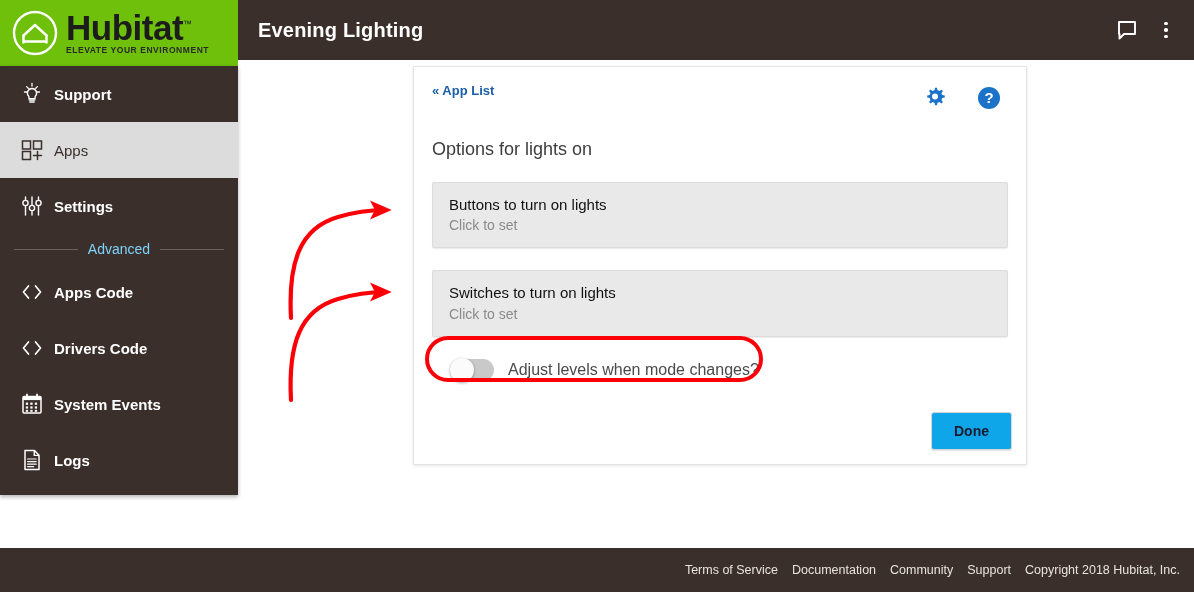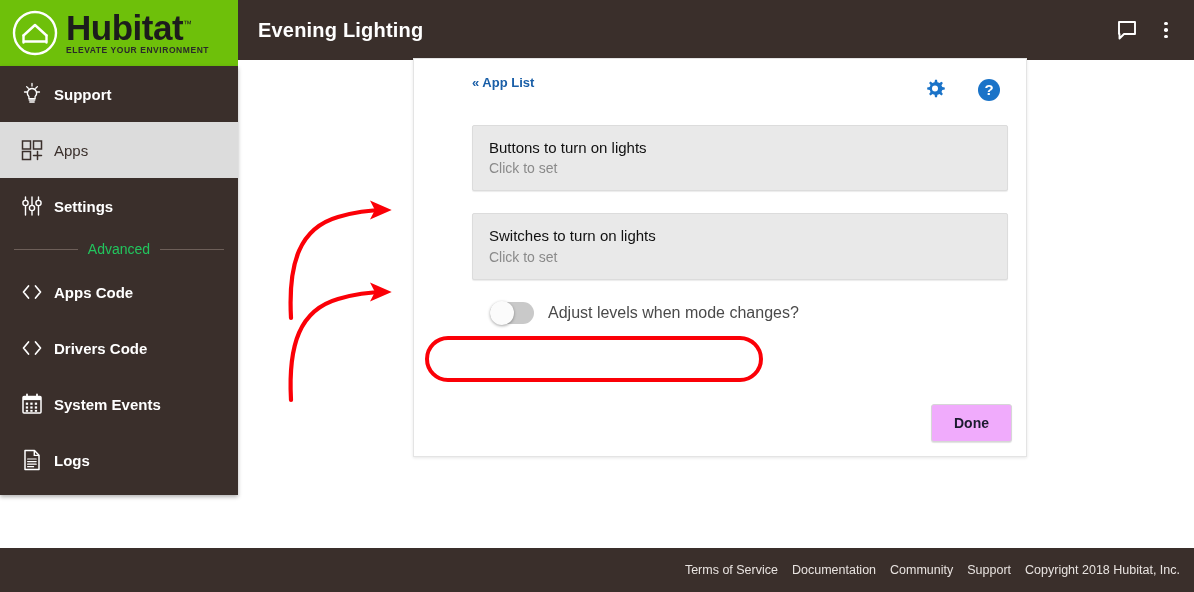--- a/index.html
+++ b/index.html
@@ -52,28 +52,27 @@
   }
   .nav-item .ni-icon { width: 36px; flex: 0 0 36px; display: flex; align-items: center; justify-content: center; }
   .nav-item .ni-label { font-size: 15px; color: #ffffff; font-weight: bold; margin-left: 4px; }
   .nav-item.active { background: #dcdcdc; }
   .nav-item.active .ni-label { color: #3a2f2b; font-weight: normal; }
   .nav-sep {
     height: 30px; display: flex; align-items: center; justify-content: center; gap: 10px;
     padding: 0 14px;
   }
   .nav-sep .line { flex: 1; height: 1px; background: #6d5f59; }
-  .nav-sep .sep-label { color: #22c55e; font-size: 14px; text-align: center; }
+  .nav-sep .sep-label { color: #7dd3fc; font-size: 14px; text-align: center; }
 
   
   .card {
-    position: absolute; left: 413px; top: 58px; width: 614px; height: 399px;
+    position: absolute; left: 413px; top: 66px; width: 614px; height: 399px;
     background: #ffffff; border: 1px solid #e4e4e4;
     box-shadow: 0 1px 3px rgba(0,0,0,0.10);
-    padding-left: 40px;
   }
   .card-top { display: flex; align-items: flex-start; padding: 16px 18px 0 18px; }
   .app-list-link {
     color: #1a5fa8; font-size: 13px; text-decoration: none; cursor: pointer; font-weight: bold;
   }
   .card-top-icons { margin-left: auto; display: flex; align-items: center; gap: 28px; margin-right: 6px; margin-top: 2px; }
   .page-heading {
     font-size: 18px; color: #3d3d3d; padding: 28px 0 0 18px; font-weight: normal;
   }
 
@@ -93,21 +92,21 @@
     position: relative; flex: 0 0 44px; cursor: pointer;
   }
   .switch .knob {
     position: absolute; left: 0px; top: -1px; width: 24px; height: 24px; border-radius: 50%;
     background: #fbfbfb; box-shadow: 0 1px 3px rgba(0,0,0,0.35);
   }
   .toggle-label { font-size: 16px; color: #4a4a4a; margin-left: 14px; }
 
   .done-wrap { position: absolute; right: 14px; bottom: 14px; }
   .done-btn {
-    background: #f0abfc; border: 1px solid #d6d6d6; border-radius: 3px;
+    background: #0ea5e9; border: 1px solid #d6d6d6; border-radius: 3px;
     padding: 10px 22px; font-size: 14px; color: #1b1b2f; font-weight: bold;
     cursor: pointer; box-shadow: 0 1px 1px rgba(0,0,0,0.12);
     font-family: "Liberation Sans", sans-serif;
   }
 
   
   .footer {
     position: absolute; left: 0; bottom: 0; width: 1194px; height: 44px;
     background: #3a2f2b; display: flex; align-items: center; justify-content: flex-end;
   }
@@ -261,20 +260,21 @@
         </span>
         <span class="icon-btn">
           <svg width="24" height="24" viewBox="0 0 24 24">
             <circle cx="12" cy="12" r="11" fill="#1a73c8"></circle>
             <text x="12" y="17.4" text-anchor="middle" font-family="Liberation Sans, sans-serif" font-size="15" font-weight="bold" fill="#ffffff">?</text>
           </svg>
         </span>
       </span>
     </div>
 
+    <div class="page-heading">Options for lights on</div>
 
     <div class="field">
       <div class="field-title">Buttons to turn on lights</div>
       <div class="field-hint">Click to set</div>
     </div>
 
     <div class="field">
       <div class="field-title">Switches to turn on lights</div>
       <div class="field-hint">Click to set</div>
     </div>

